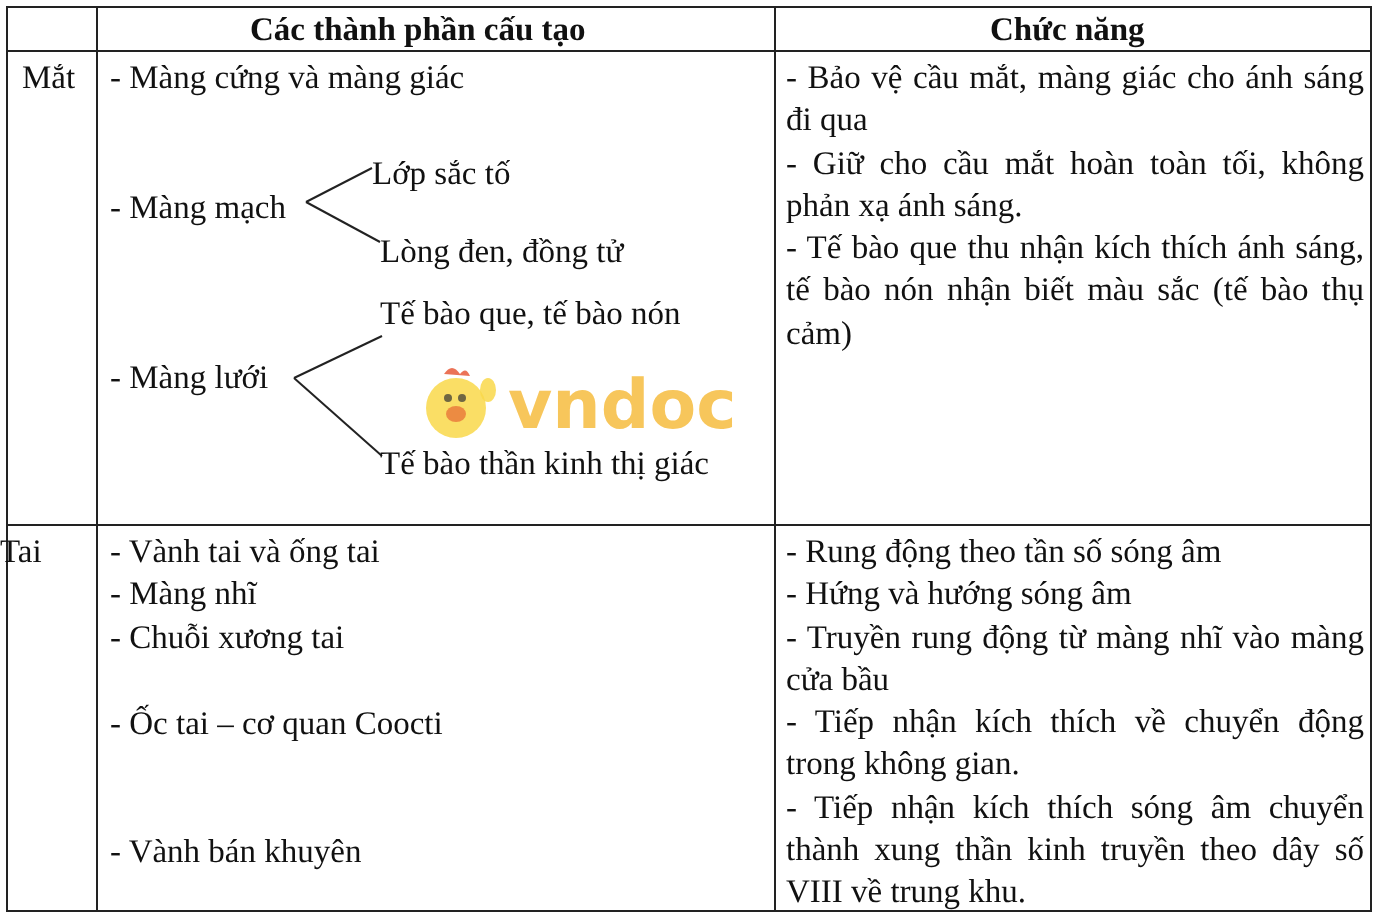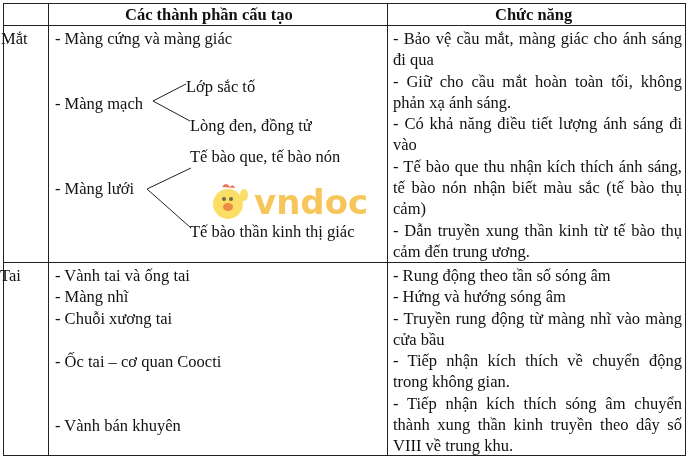--- a/index.html
+++ b/index.html
@@ -24,21 +24,21 @@
 
 <div class="vline" style="left:48px; top:3px; height:453px;"></div>
 <div class="vline" style="left:387px; top:3px; height:453px;"></div>
 
 <div class="hline" style="left:3px; top:25px; width:683px;"></div>
 <div class="hline" style="left:3px; top:262px; width:683px;"></div>
 
 <div class="txt hdr" style="left:125px; top:4px;">Các thành phần cấu tạo</div>
 <div class="txt hdr" style="left:495px; top:4px;">Chức năng</div>
 
-<div class="txt" style="left:1px; top:28px;">Mắt</div>
+<div class="txt" style="left:11px; top:28px;">Mắt</div>
 <div class="txt" style="left:55px; top:28px;">- Màng cứng và màng giác</div>
 
 <div class="txt" style="left:55px; top:93px;">- Màng mạch</div>
 <svg class="branch" style="left:152px; top:78px;" width="40" height="46">
   <line x1="1" y1="23" x2="34" y2="6" stroke="#222" stroke-width="1"></line>
   <line x1="1" y1="23" x2="38" y2="43" stroke="#222" stroke-width="1"></line>
 </svg>
 <div class="txt" style="left:186px; top:76px;">Lớp sắc tố</div>
 <div class="txt" style="left:190px; top:115px;">Lòng đen, đồng tử</div>
 
@@ -58,23 +58,21 @@
     <circle cx="23" cy="21" r="2" fill="#333" opacity="0.7"></circle>
     <ellipse cx="20" cy="29" rx="5" ry="4" fill="#e8763a" opacity="0.8"></ellipse>
     <ellipse cx="36" cy="17" rx="4" ry="6" fill="#f9d84a" opacity="0.85"></ellipse>
     <text x="46" y="36" font-family="DejaVu Sans, sans-serif" font-weight="bold" font-size="34" fill="#f7c04a" opacity="0.9">vndoc</text>
   </svg>
 </div>
 
 <div class="func" style="top:28px;">
   <p>- Bảo vệ cầu mắt, màng giác cho ánh sáng đi qua</p>
   <p>- Giữ cho cầu mắt hoàn toàn tối, không phản xạ ánh sáng.</p>
-  <p>- Có khả năng điều tiết lượng ánh sáng đi vào</p>
   <p>- Tế bào que thu nhận kích thích ánh sáng, tế bào nón nhận biết màu sắc (tế bào thụ cảm)</p>
-  <p>- Dẫn truyền xung thần kinh từ tế bào thụ cảm đến trung ương.</p>
 </div>
 
 <div class="txt" style="left:0; top:265px;">Tai</div>
 <div class="txt" style="left:55px; top:265px;">- Vành tai và ống tai</div>
 <div class="txt" style="left:55px; top:286px;">- Màng nhĩ</div>
 <div class="txt" style="left:55px; top:308px;">- Chuỗi xương tai</div>
 <div class="txt" style="left:55px; top:351px;">- Ốc tai – cơ quan Coocti</div>
 <div class="txt" style="left:55px; top:415px;">- Vành bán khuyên</div>
 
 <div class="func" style="top:265px;">

